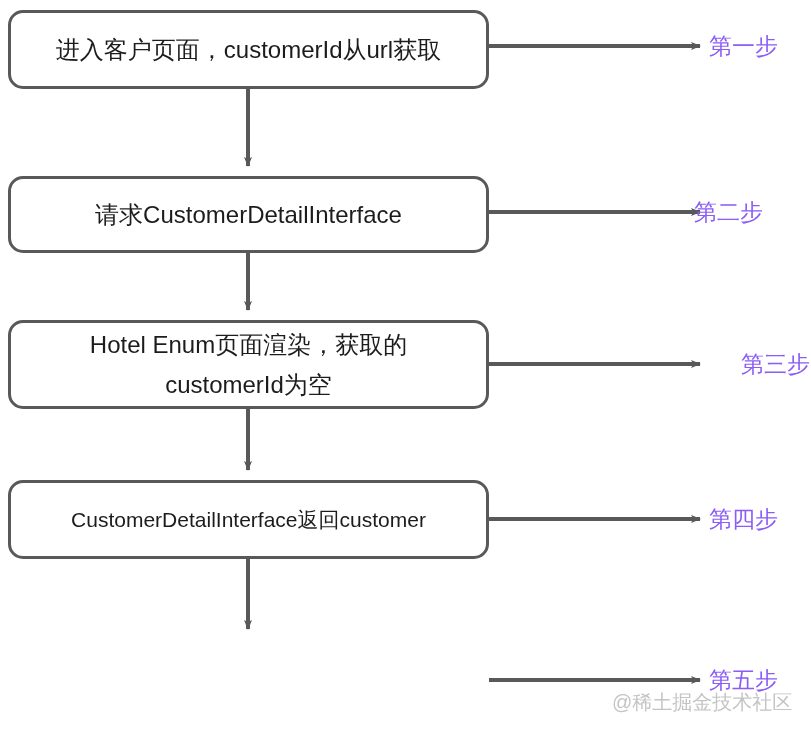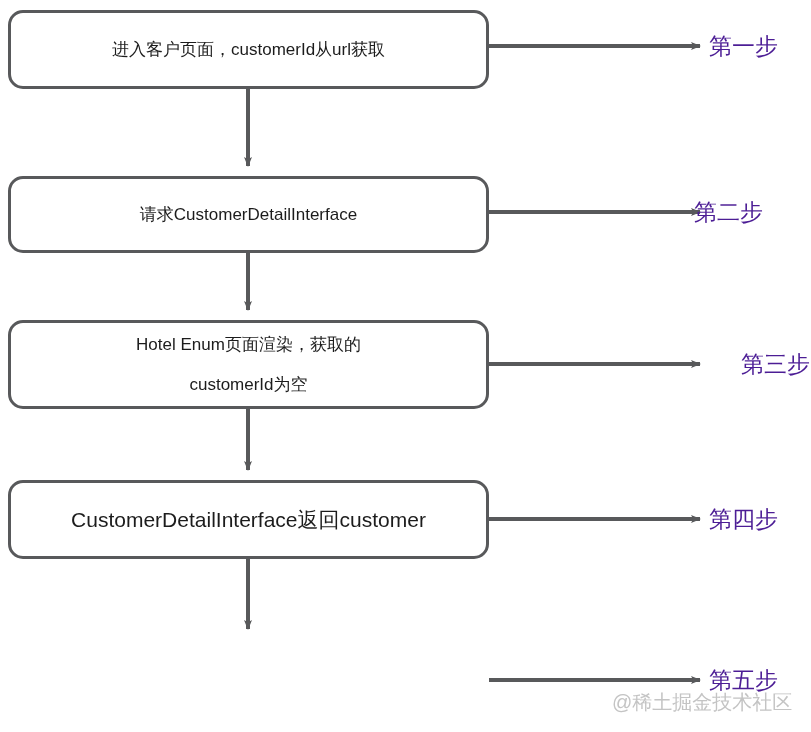--- a/index.html
+++ b/index.html
@@ -36,39 +36,39 @@
     display: flex;
     align-items: center;
     justify-content: center;
     text-align: center;
   }
   .node-label {
     display: block;
     width: 100%;
     padding: 0 8px;
     box-sizing: border-box;
-    font-size: 17px;
+    font-size: 24px;
     line-height: 40px;
     color: #1c1c1c;
     white-space: pre-line;
     letter-spacing: 0px;
   }
   .node.n1 { left: 8px;  top: 10px;  width: 481px; height: 79px; }
   .node.n2 { left: 8px;  top: 176px; width: 481px; height: 77px; }
   .node.n3 { left: 8px;  top: 320px; width: 481px; height: 89px; }
   .node.n4 { left: 8px;  top: 480px; width: 481px; height: 79px; }
   .node.n5 { left: 8px;  top: 639px; width: 481px; height: 87px; }
 
   .node.n4 .node-label { font-size: 21px; padding: 0 2px; }
 
   .step-label {
     position: absolute;
     font-size: 23px;
     line-height: 26px;
-    color: #4c1d95;
+    color: #8b5cf6;
     white-space: nowrap;
   }
   .step-label.s1 { left: 709px; top: 33px; }
   .step-label.s2 { left: 694px; top: 199px; }
   .step-label.s3 { left: 709px; top: 351px; margin-left: 32px; }
   .step-label.s4 { left: 709px; top: 506px; }
   .step-label.s5 { left: 709px; top: 667px; }
 
   .watermark {
     position: absolute;

